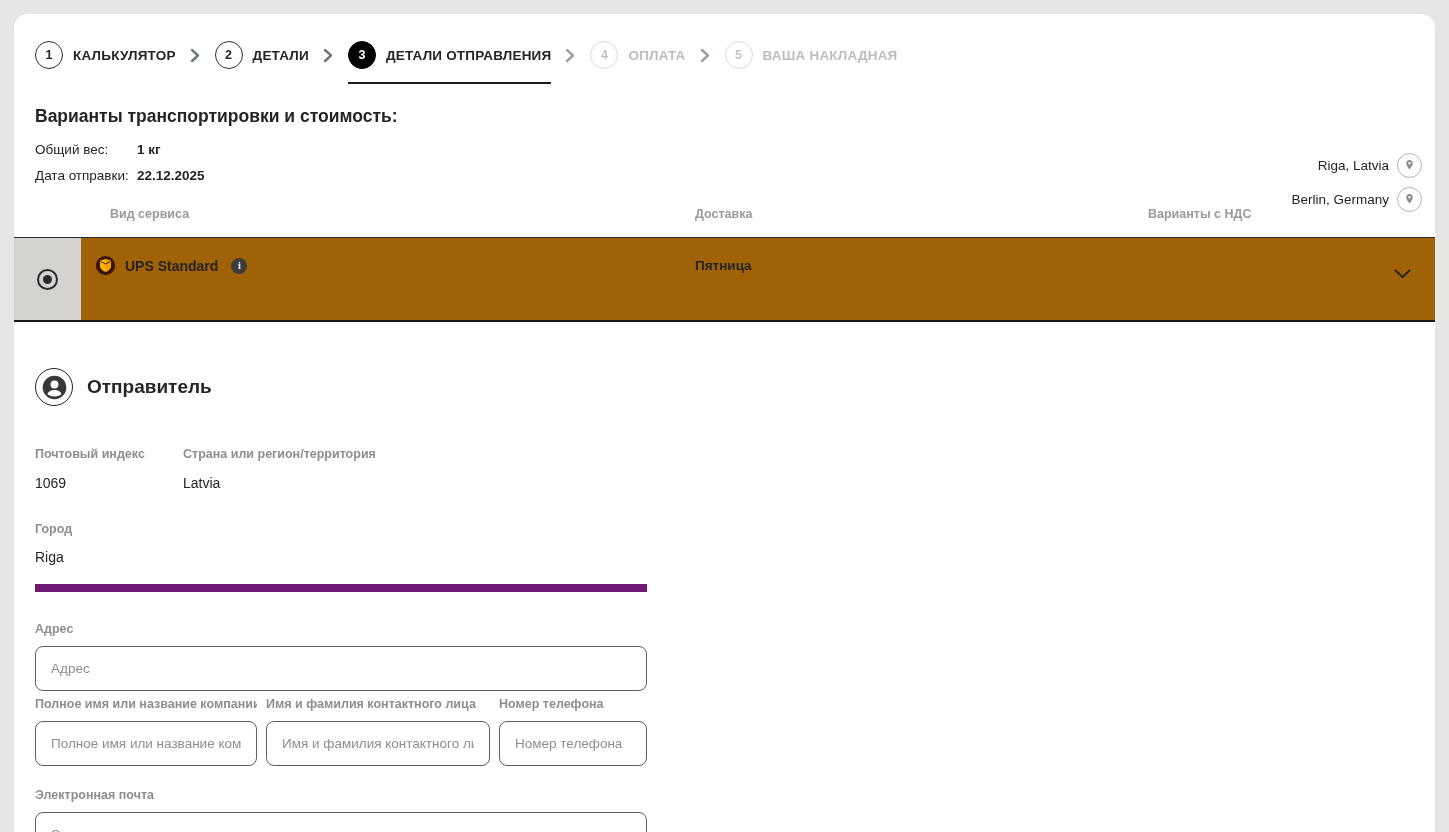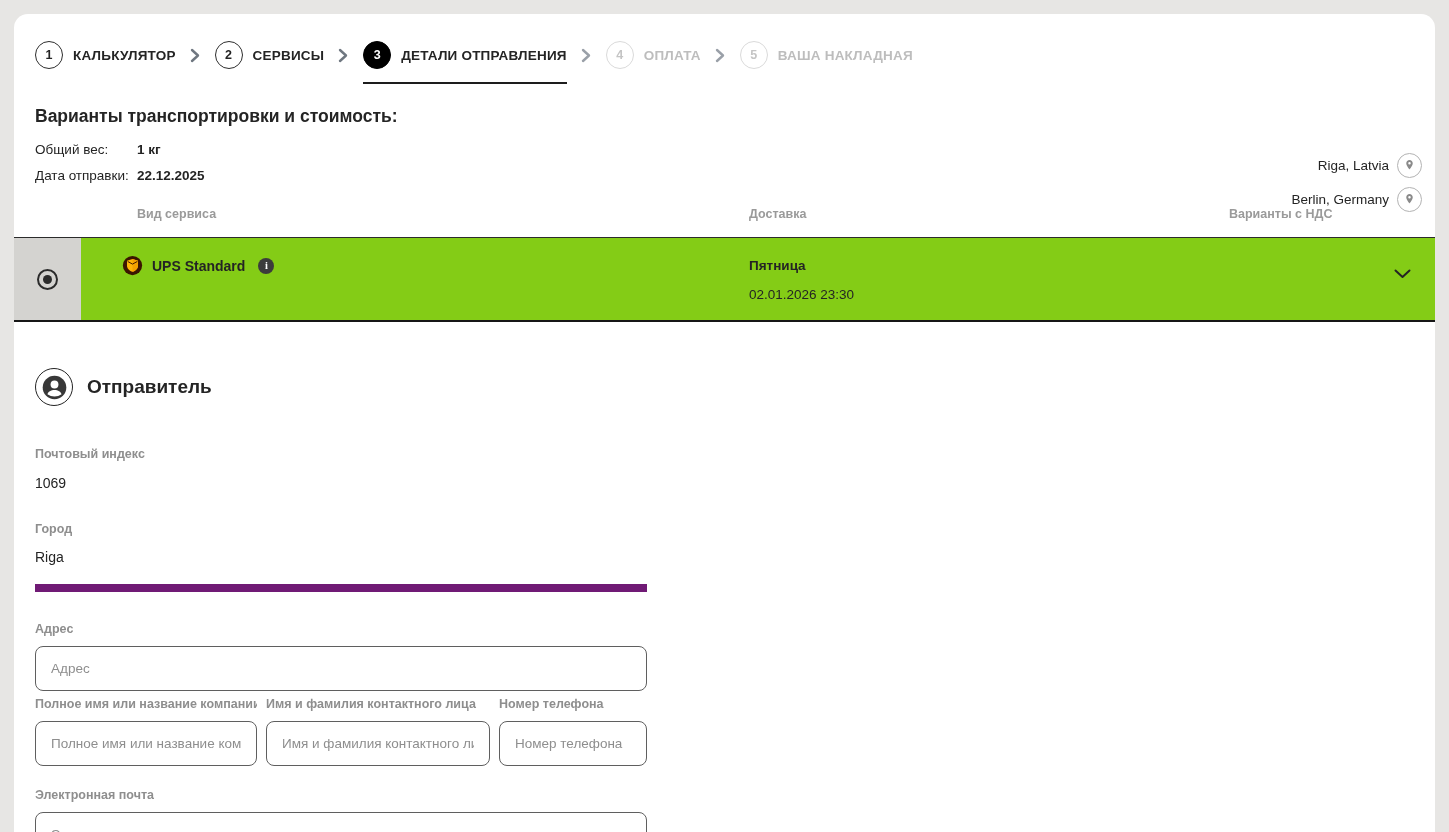--- a/index.html
+++ b/index.html
@@ -39,26 +39,26 @@
 
   .route { position:absolute; top:119px; right:13px; display:flex; flex-direction:column; gap:9px; align-items:flex-end;margin-top:20px; }
   .route-row { display:flex; align-items:center; gap:8px; font-size:13.5px; }
   .pin-btn {
     width:25px; height:25px; border-radius:50%; border:1px solid #b3b3b3; background:#fff;
     display:flex; align-items:center; justify-content:center; padding:0; cursor:pointer;
   }
 
   
   .svc-table { margin-top:24px; }
-  .svc-grid { display:grid; grid-template-columns:67px 600px 453px 1fr;gap:27px; }
+  .svc-grid { display:grid; grid-template-columns:67px 600px 453px 1fr; }
   .svc-header { font-size:12.5px; font-weight:bold; color:#9a9a9a; padding-bottom:16px; }
   .h-service { padding-left:29px; }
   .h-delivery, .h-price { padding-left:14px; }
   .svc-row {
-    height:85px; background:#84cc16; position:relative; cursor:pointer;
+    height:85px; background:#a16207; position:relative; cursor:pointer;
     border-top:1px solid #2b2b2b; border-bottom:2px solid #171717;
   }
   .radio-cell { background:#d4d3d0; display:flex; align-items:center; justify-content:center; }
   .radio {
     width:21px; height:21px; border-radius:50%; border:2px solid #2b2b2b; background:transparent;
     display:flex; align-items:center; justify-content:center; cursor:pointer; padding:0;
   }
   .radio-dot { width:9px; height:9px; border-radius:50%; background:#2b2b2b; }
   .service-cell { padding:17px 0 0 14px; display:flex; align-items:center; gap:9px; align-self:start; }
   .ups-logo { width:21px; height:21px; display:flex; flex:0 0 auto; }
@@ -120,21 +120,21 @@
       <span class="step-circle">1</span>
       <span class="step-label">КАЛЬКУЛЯТОР</span>
     </div>
     <span class="step-sep">
       <svg width="11" height="15" viewBox="0 0 11 15">
           <polyline points="2,2 8,7.5 2,13" fill="none" stroke="#6f7780" stroke-width="2.4" stroke-linecap="round" stroke-linejoin="round"></polyline>
         </svg>
     </span>
     <div class="step done">
       <span class="step-circle">2</span>
-      <span class="step-label">СЕРВИСЫ</span>
+      <span class="step-label">ДЕТАЛИ</span>
     </div>
     <span class="step-sep">
       <svg width="11" height="15" viewBox="0 0 11 15">
           <polyline points="2,2 8,7.5 2,13" fill="none" stroke="#6f7780" stroke-width="2.4" stroke-linecap="round" stroke-linejoin="round"></polyline>
         </svg>
     </span>
     <div class="step active">
       <span class="step-circle">3</span>
       <span class="step-label">ДЕТАЛИ ОТПРАВЛЕНИЯ</span>
     </div>
@@ -211,21 +211,20 @@
             <path d="M12 4.6l6.3 2.1v5.2c0 3.9-3 6.1-6.3 7.3-3.3-1.2-6.3-3.4-6.3-7.3V6.7z" fill="#ffb406"></path>
             <path d="M12 4.6l6.3 2.1v5.2c0 3.9-3 6.1-6.3 7.3z" fill="#f4a100"></path>
             <path d="M6.5 7.4l5.5 3 5.5-3" fill="none" stroke="#3b1501" stroke-width="1.1"></path>
           </svg>
         </span>
         <span class="svc-name">UPS Standard</span>
         <button class="info-btn">i</button>
       </div>
       <div class="delivery-cell">
         <div class="delivery-day">Пятница</div>
-        <div class="delivery-date">02.01.2026 23:30</div>
       </div>
       <span class="row-chevron">
         <svg width="17" height="10" viewBox="0 0 17 10">
             <polyline points="1.5,1.5 8.5,8 15.5,1.5" fill="none" stroke="#242424" stroke-width="2" stroke-linecap="round" stroke-linejoin="round"></polyline>
           </svg>
       </span>
     </div>
   </div>
 
   <div class="sender-head">
@@ -239,20 +238,24 @@
     <span class="sender-title">Отправитель</span>
   </div>
 
   <div class="fields">
 
     <div class="ro-grid">
       <div class="ro-field postal">
         <span class="f-label">Почтовый индекс</span>
         <span class="ro-value">1069</span>
       </div>
+      <div class="ro-field">
+        <span class="f-label">Страна или регион/территория</span>
+        <span class="ro-value">Latvia</span>
+      </div>
     </div>
 
     <div class="city-field">
       <span class="f-label">Город</span>
       <input class="city-input" type="text" value="Riga" style="">
     </div>
 
     <div class="addr-field">
       <span class="f-label">Адрес</span>
       <input class="box-input" type="text" placeholder="Адрес" style="">

